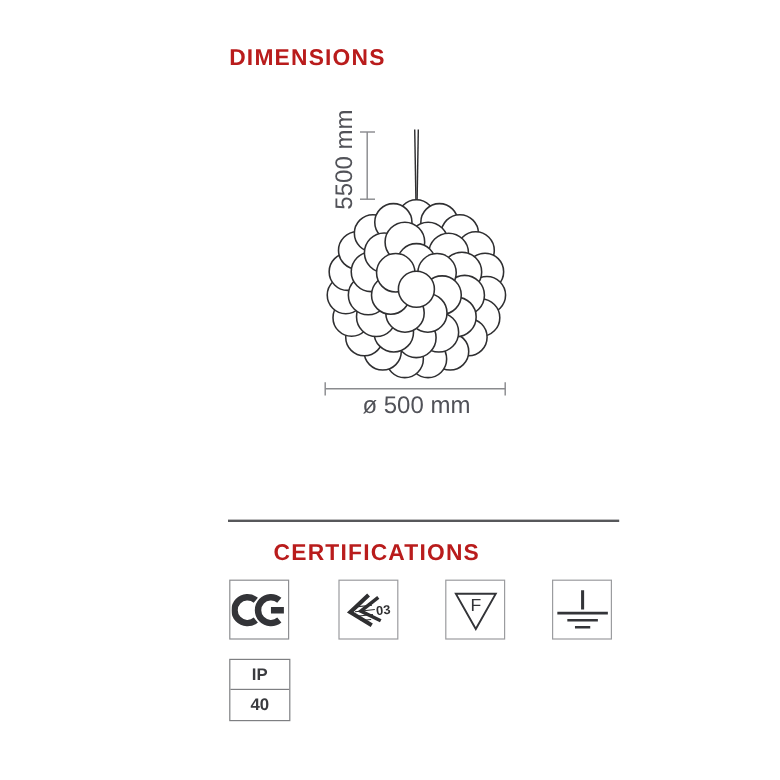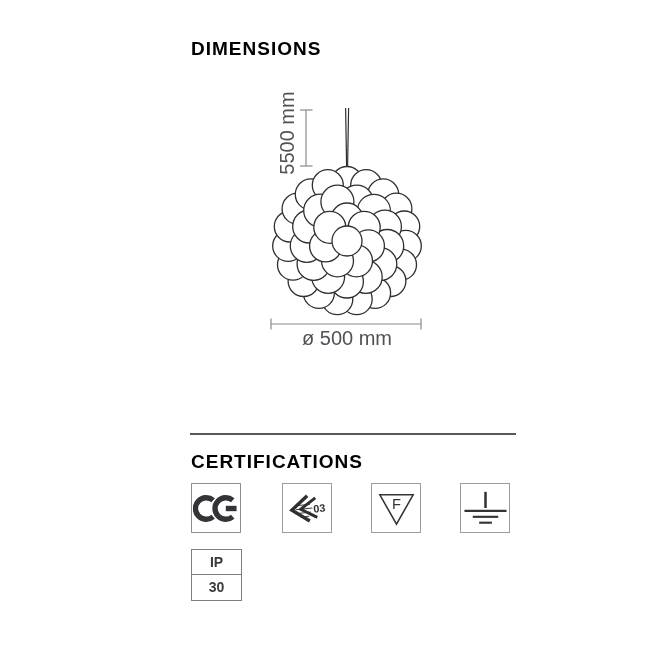--- a/index.html
+++ b/index.html
@@ -3,24 +3,24 @@
 <meta charset="utf-8">
 <style>
   * { margin:0; padding:0; box-sizing:border-box; }
   html,body { width:650px; height:650px; background:#ffffff; overflow:hidden;
               font-family:"Liberation Sans", sans-serif; }
   .page { position:relative; width:650px; height:650px; background:#ffffff; }
 
   .section-heading {
     position:absolute; left:191px;
     font-size:19px; font-weight:bold; letter-spacing:1px;
-    color:#000000; line-height:1;
+    color:#b91c1c; line-height:1;
   }
   #dimensions-heading { top:39px; }
-  #certifications-heading { top:452px; }
+  #certifications-heading { top:452px;margin-left:37px; }
 
   #lamp-figure { position:absolute; left:240px; top:95px; width:220px; height:260px; }
   #lamp-svg { position:absolute; left:0; top:0; }
   #lamp-balls circle { fill:#ffffff; stroke:#2f2f31; stroke-width:1.3px; }
 
   .dim-label {
     position:absolute; color:#515258; font-size:20px; font-weight:normal;
     line-height:22px; text-align:center; white-space:nowrap;
   }
   #suspension-length-label {
@@ -178,16 +178,16 @@
         <path d="M24,7 L24,23.5" stroke-width="2.6"></path>
         <path d="M2.5,26.5 L45.5,26.5" stroke-width="2.2"></path>
         <path d="M11,32.5 L37,32.5" stroke-width="2.2"></path>
         <path d="M17.5,38.5 L30.5,38.5" stroke-width="2.2"></path>
       </g>
     </svg>
   </div>
 
   <div class="ip-badge">
     <div class="ip-cell top">IP</div>
-    <div class="ip-cell bottom">30</div>
+    <div class="ip-cell bottom">40</div>
   </div>
 
 </div>
 
 </body></html>

